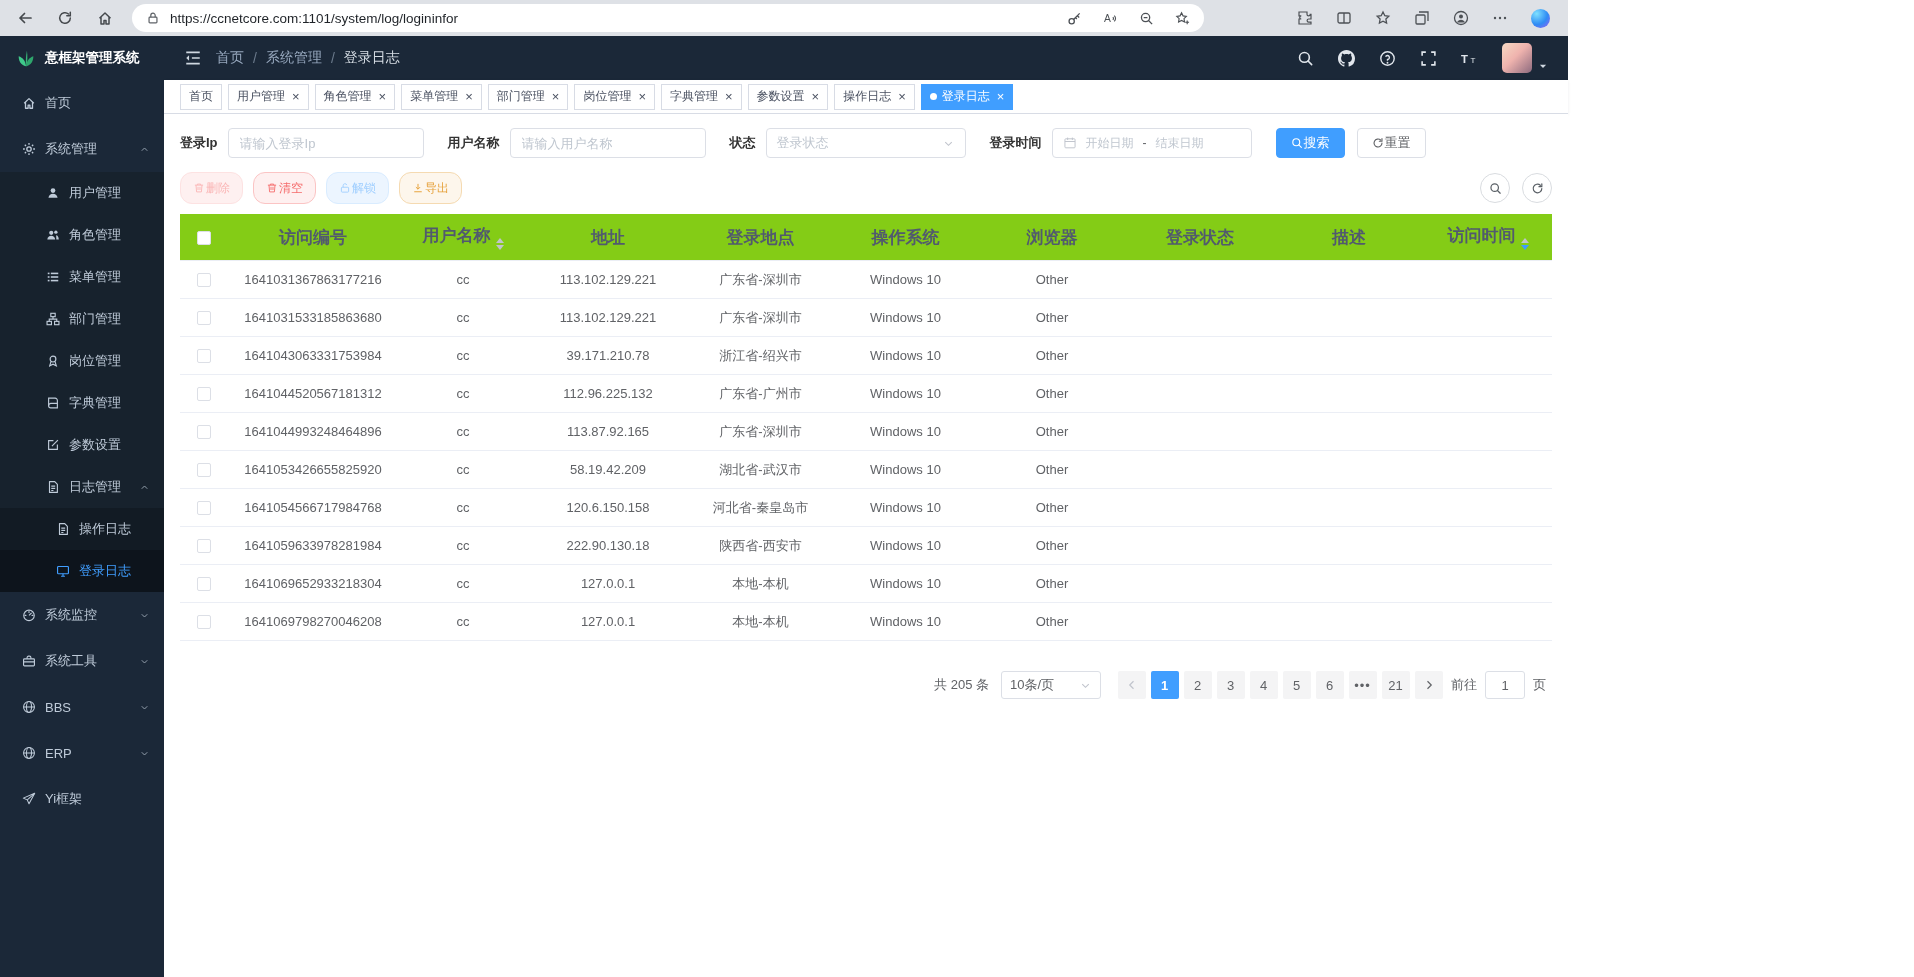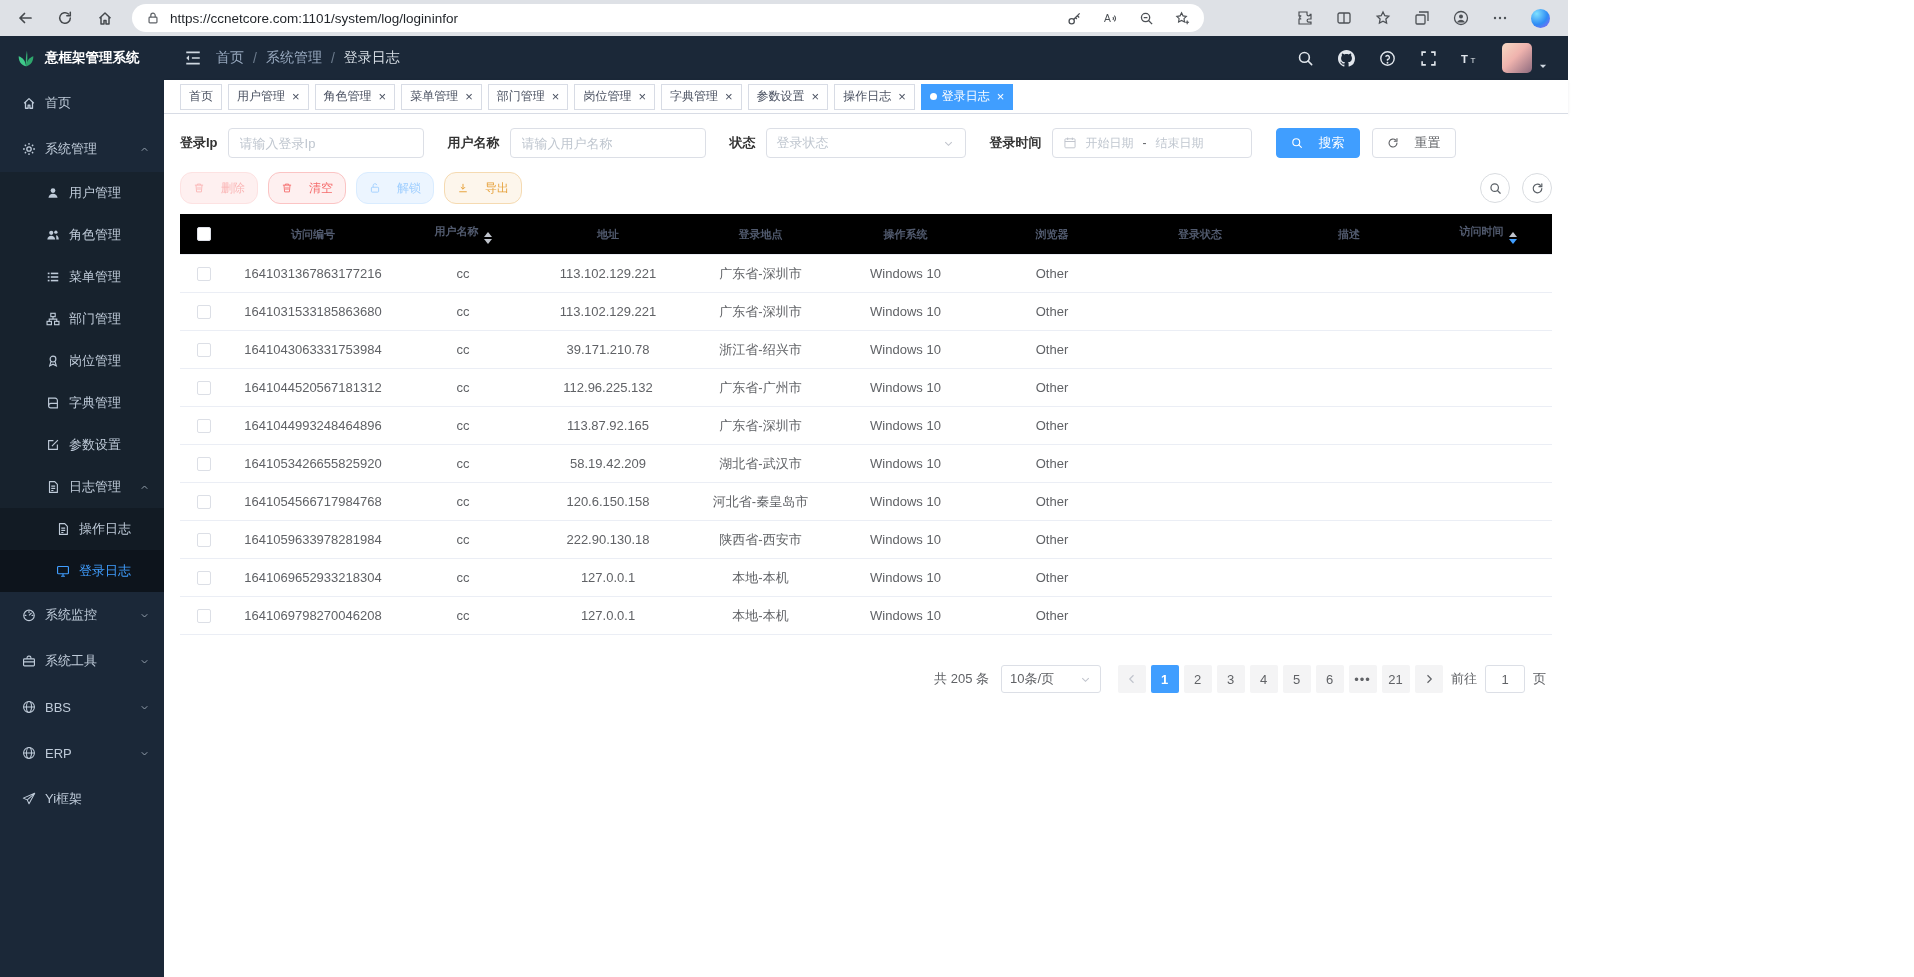--- a/index.html
+++ b/index.html
@@ -65,39 +65,39 @@
   .f-item{display:flex;align-items:center;margin-right:24px}
   .f-label{font-size:13px;font-weight:bold;color:#333;margin-right:10px;white-space:nowrap}
   .inp{height:30px;width:196px;border:1px solid #dcdfe6;border-radius:4px;padding:0 11px;font-size:13px;color:#606266}
   .inp::placeholder{color:#bfc6cf}
   .sel{height:30px;width:200px;border:1px solid #dcdfe6;border-radius:4px;display:flex;align-items:center;justify-content:space-between;padding:0 10px;font-size:13px;cursor:pointer;background:#fff}
   .ph{color:#bfc6cf}
   .selca{color:#c0c4cc;font-size:13px}
   .date-range{height:30px;width:200px;border:1px solid #dcdfe6;border-radius:4px;display:flex;align-items:center;gap:9px;padding:0 10px;font-size:12px;cursor:pointer;background:#fff}
   .cal{color:#c0c4cc;font-size:14px}
   .range-sep{color:#606266}
-  .btn{display:inline-flex;align-items:center;gap:16px;border:1px solid transparent;border-radius:4px;background:#fff}
+  .btn{display:inline-flex;align-items:center;gap:1px;border:1px solid transparent;border-radius:4px;background:#fff}
   .btn-search{height:30px;padding:0 14px;background:#409eff;border-color:#409eff;color:#fff;font-size:13px}
   .btn-reset{height:30px;padding:0 14px;border-color:#dcdfe6;color:#606266;font-size:13px;margin-left:12px}
   .btn-search .icon,.btn-reset .icon{font-size:12px}
 
   .toolbar{display:flex;align-items:center;gap:10px;margin-bottom:10px}
   .btn.sm{height:32px;padding:0 12px;font-size:12px;border-radius:12px}
   .btn.sm .icon{font-size:12px}
   .danger-dis{background:#fef0f0;border-color:#fde2e2;color:#fab6b6;cursor:not-allowed}
   .danger{background:#fef0f0;border-color:#fbc4c4;color:#f56c6c}
   .primary-dis{background:#ecf5ff;border-color:#d9ecff;color:#a0cfff;cursor:not-allowed}
   .warning{background:#fdf6ec;border-color:#f5dab1;color:#e6a23c}
   .tb-right{margin-left:auto;display:flex;gap:12px}
   .circle-btn{width:30px;height:30px;border:1px solid #d9dce0;border-radius:50%;display:inline-flex;align-items:center;justify-content:center;color:#5a6066;font-size:13px;background:#fff;cursor:pointer}
 
   
   .grid{width:100%;border-collapse:collapse;table-layout:fixed}
   .grid th,.grid td{text-align:center;overflow:hidden;white-space:nowrap}
-  .grid th{font-weight:bold;color:#515a6e;font-size:11px;padding:10px 3px;border-bottom:1px solid #ebeef5;background:#000000}
+  .grid th{font-weight:bold;color:#515a6e;font-size:17px;padding:10px 3px;border-bottom:1px solid #ebeef5;background:#84cc16}
   .grid td{color:#606266;font-size:13px;padding:9.5px 3px;border-bottom:1px solid #ebeef5}
   .col-cb{width:48px}
   .c0{width:170px}.c1{width:130px}.c2{width:160px}.c3{width:145px}.c4{width:145px}.c5{width:148px}.c6{width:148px}.c7{width:150px}.c8{width:auto}
   .cb{width:14px;height:14px;border:1px solid #dcdfe6;border-radius:2px;display:inline-block;background:#fff;vertical-align:middle;cursor:pointer}
   .sort{display:inline-flex;flex-direction:column;margin-left:5px;vertical-align:-2px;cursor:pointer}
   .sort i{width:0;height:0;border-left:4px solid transparent;border-right:4px solid transparent;display:block}
   .sort .up{border-bottom:5px solid #c0c4cc;margin-bottom:2px}
   .sort .dn{border-top:5px solid #c0c4cc}
   .sort.desc .dn{border-top-color:#409eff}
 

